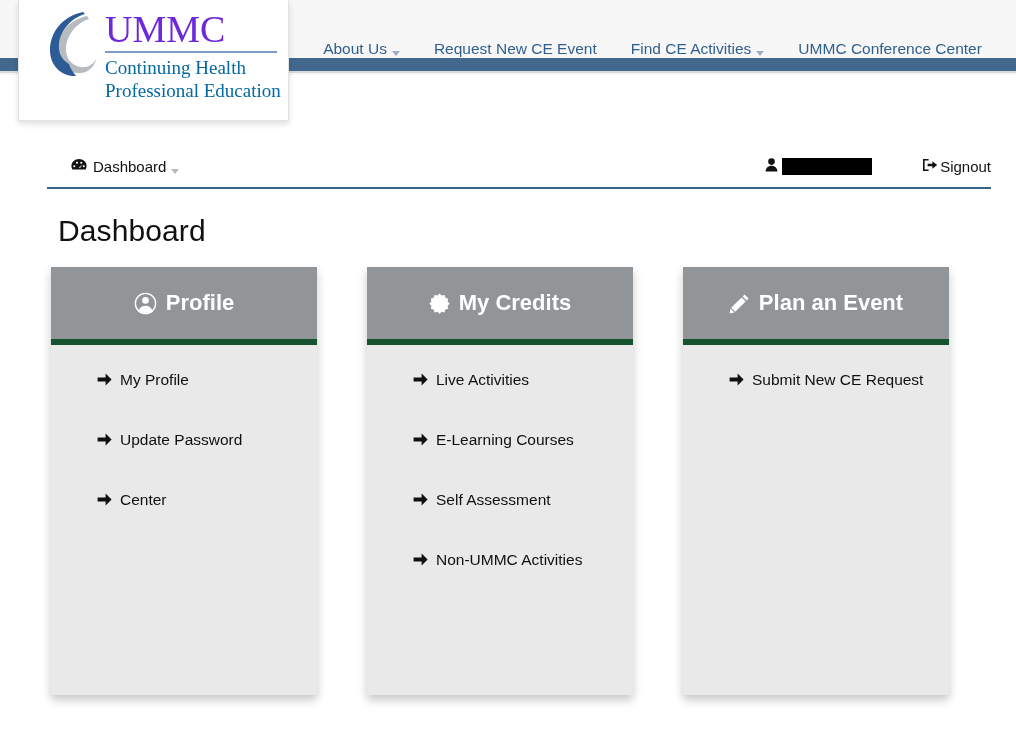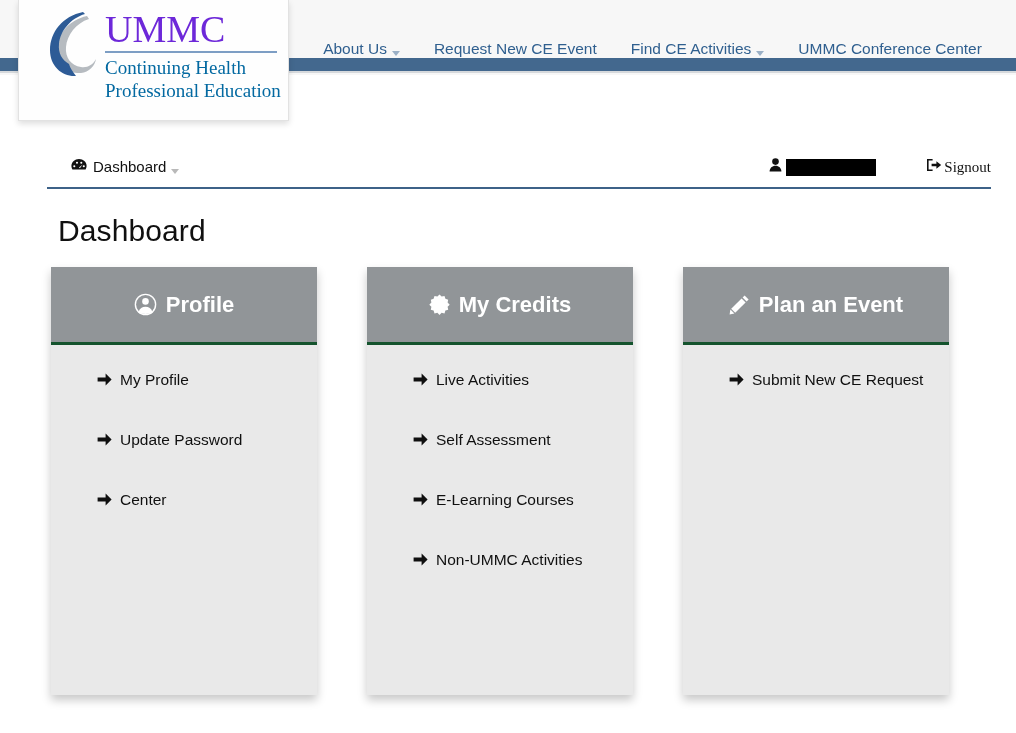--- a/index.html
+++ b/index.html
@@ -143,21 +143,20 @@
     color: #111;
     cursor: pointer;
   }
   .user-bar-left .dash-label { margin-left: 6px; }
   .user-bar-right {
     position: absolute;
     right: 0px; top: 10px;
     display: flex;
     align-items: center;
     gap: 50px;
-    font-family: Liberation Serif, serif;
   }
   .user-chip {
     display: flex;
     align-items: center;
     font-size: 15px;
     color: #111;
   }
   .redacted {
     display: inline-block;
     width: 90px;
@@ -199,21 +198,21 @@
   .card {
     width: 296px;
     background: #e9e9e9;
     box-shadow: 0 5px 9px rgba(0,0,0,0.22);
     display: flex;
     flex-direction: column;
   }
   .card-head {
     height: 78px;
     background: #919598;
-    border-bottom: 3px solid #14532d;
+    border-bottom: 6px solid #14532d;
     display: flex;
     align-items: center;
     justify-content: center;
     color: #ffffff;
     font-size: 22px;
     font-weight: bold;
   }
   .card-head .head-icon { margin-right: 9px; display:inline-flex; }
   .card-body {
     flex: 1;
@@ -374,28 +373,28 @@
           <svg width="15" height="13" viewBox="0 0 15 13">
               <path d="M8.6 0.6 L14.6 6.5 L8.6 12.4 L8.6 8.6 L0.6 8.6 L0.6 4.4 L8.6 4.4 Z" fill="#101010"></path>
             </svg>
         </span><span>Live Activities</span>
       </a>
       <a class="card-link" href="#">
         <span class="arrow icon-svg">
           <svg width="15" height="13" viewBox="0 0 15 13">
               <path d="M8.6 0.6 L14.6 6.5 L8.6 12.4 L8.6 8.6 L0.6 8.6 L0.6 4.4 L8.6 4.4 Z" fill="#101010"></path>
             </svg>
+        </span><span>E-Learning Courses</span>
+      </a>
+      <a class="card-link" href="#">
+        <span class="arrow icon-svg">
+          <svg width="15" height="13" viewBox="0 0 15 13">
+              <path d="M8.6 0.6 L14.6 6.5 L8.6 12.4 L8.6 8.6 L0.6 8.6 L0.6 4.4 L8.6 4.4 Z" fill="#101010"></path>
+            </svg>
         </span><span>Self Assessment</span>
-      </a>
-      <a class="card-link" href="#">
-        <span class="arrow icon-svg">
-          <svg width="15" height="13" viewBox="0 0 15 13">
-              <path d="M8.6 0.6 L14.6 6.5 L8.6 12.4 L8.6 8.6 L0.6 8.6 L0.6 4.4 L8.6 4.4 Z" fill="#101010"></path>
-            </svg>
-        </span><span>E-Learning Courses</span>
       </a>
       <a class="card-link" href="#">
         <span class="arrow icon-svg">
           <svg width="15" height="13" viewBox="0 0 15 13">
               <path d="M8.6 0.6 L14.6 6.5 L8.6 12.4 L8.6 8.6 L0.6 8.6 L0.6 4.4 L8.6 4.4 Z" fill="#101010"></path>
             </svg>
         </span><span>Non-UMMC Activities</span>
       </a>
     </div>
   </div>

